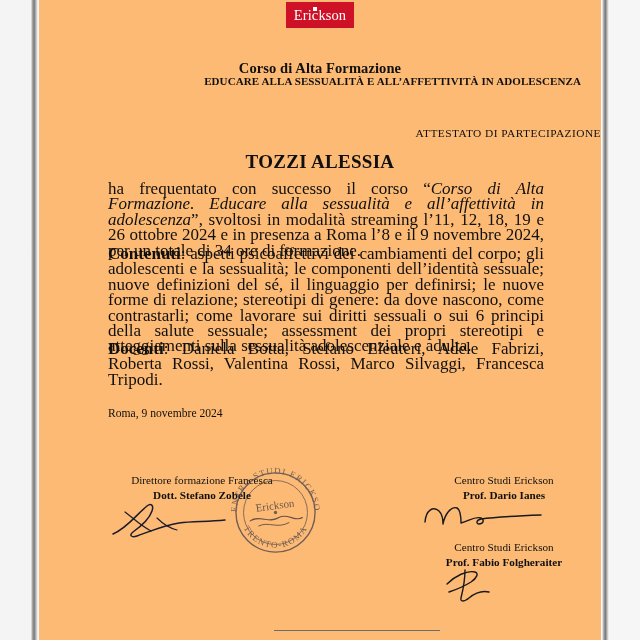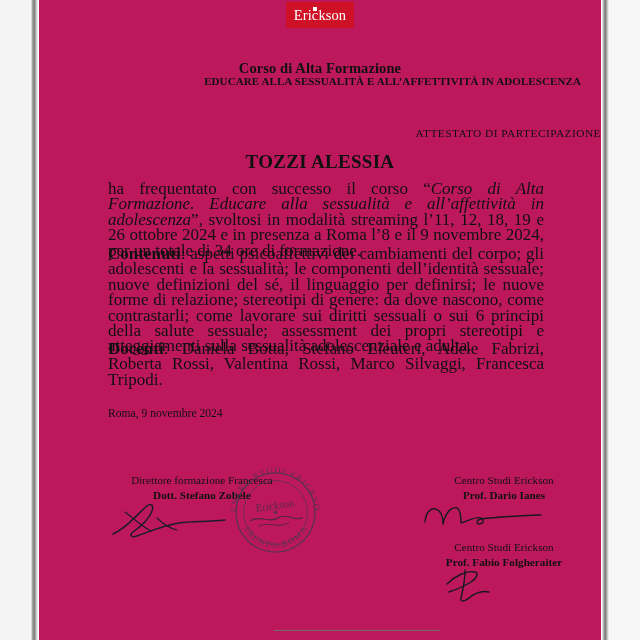--- a/index.html
+++ b/index.html
@@ -54,21 +54,21 @@
     background: #f6f6f6;
   }
 
   
   .sheet {
     position: absolute;
     left: 39px;
     top: 0;
     width: 562px;
     height: 640px;
-    background: #be185d;
+    background: #fdba74;
   }
 
   
   .logo-wrap {
     position: absolute;
     left: 0;
     top: 2px;
     width: 562px;
     text-align: center;
   }

